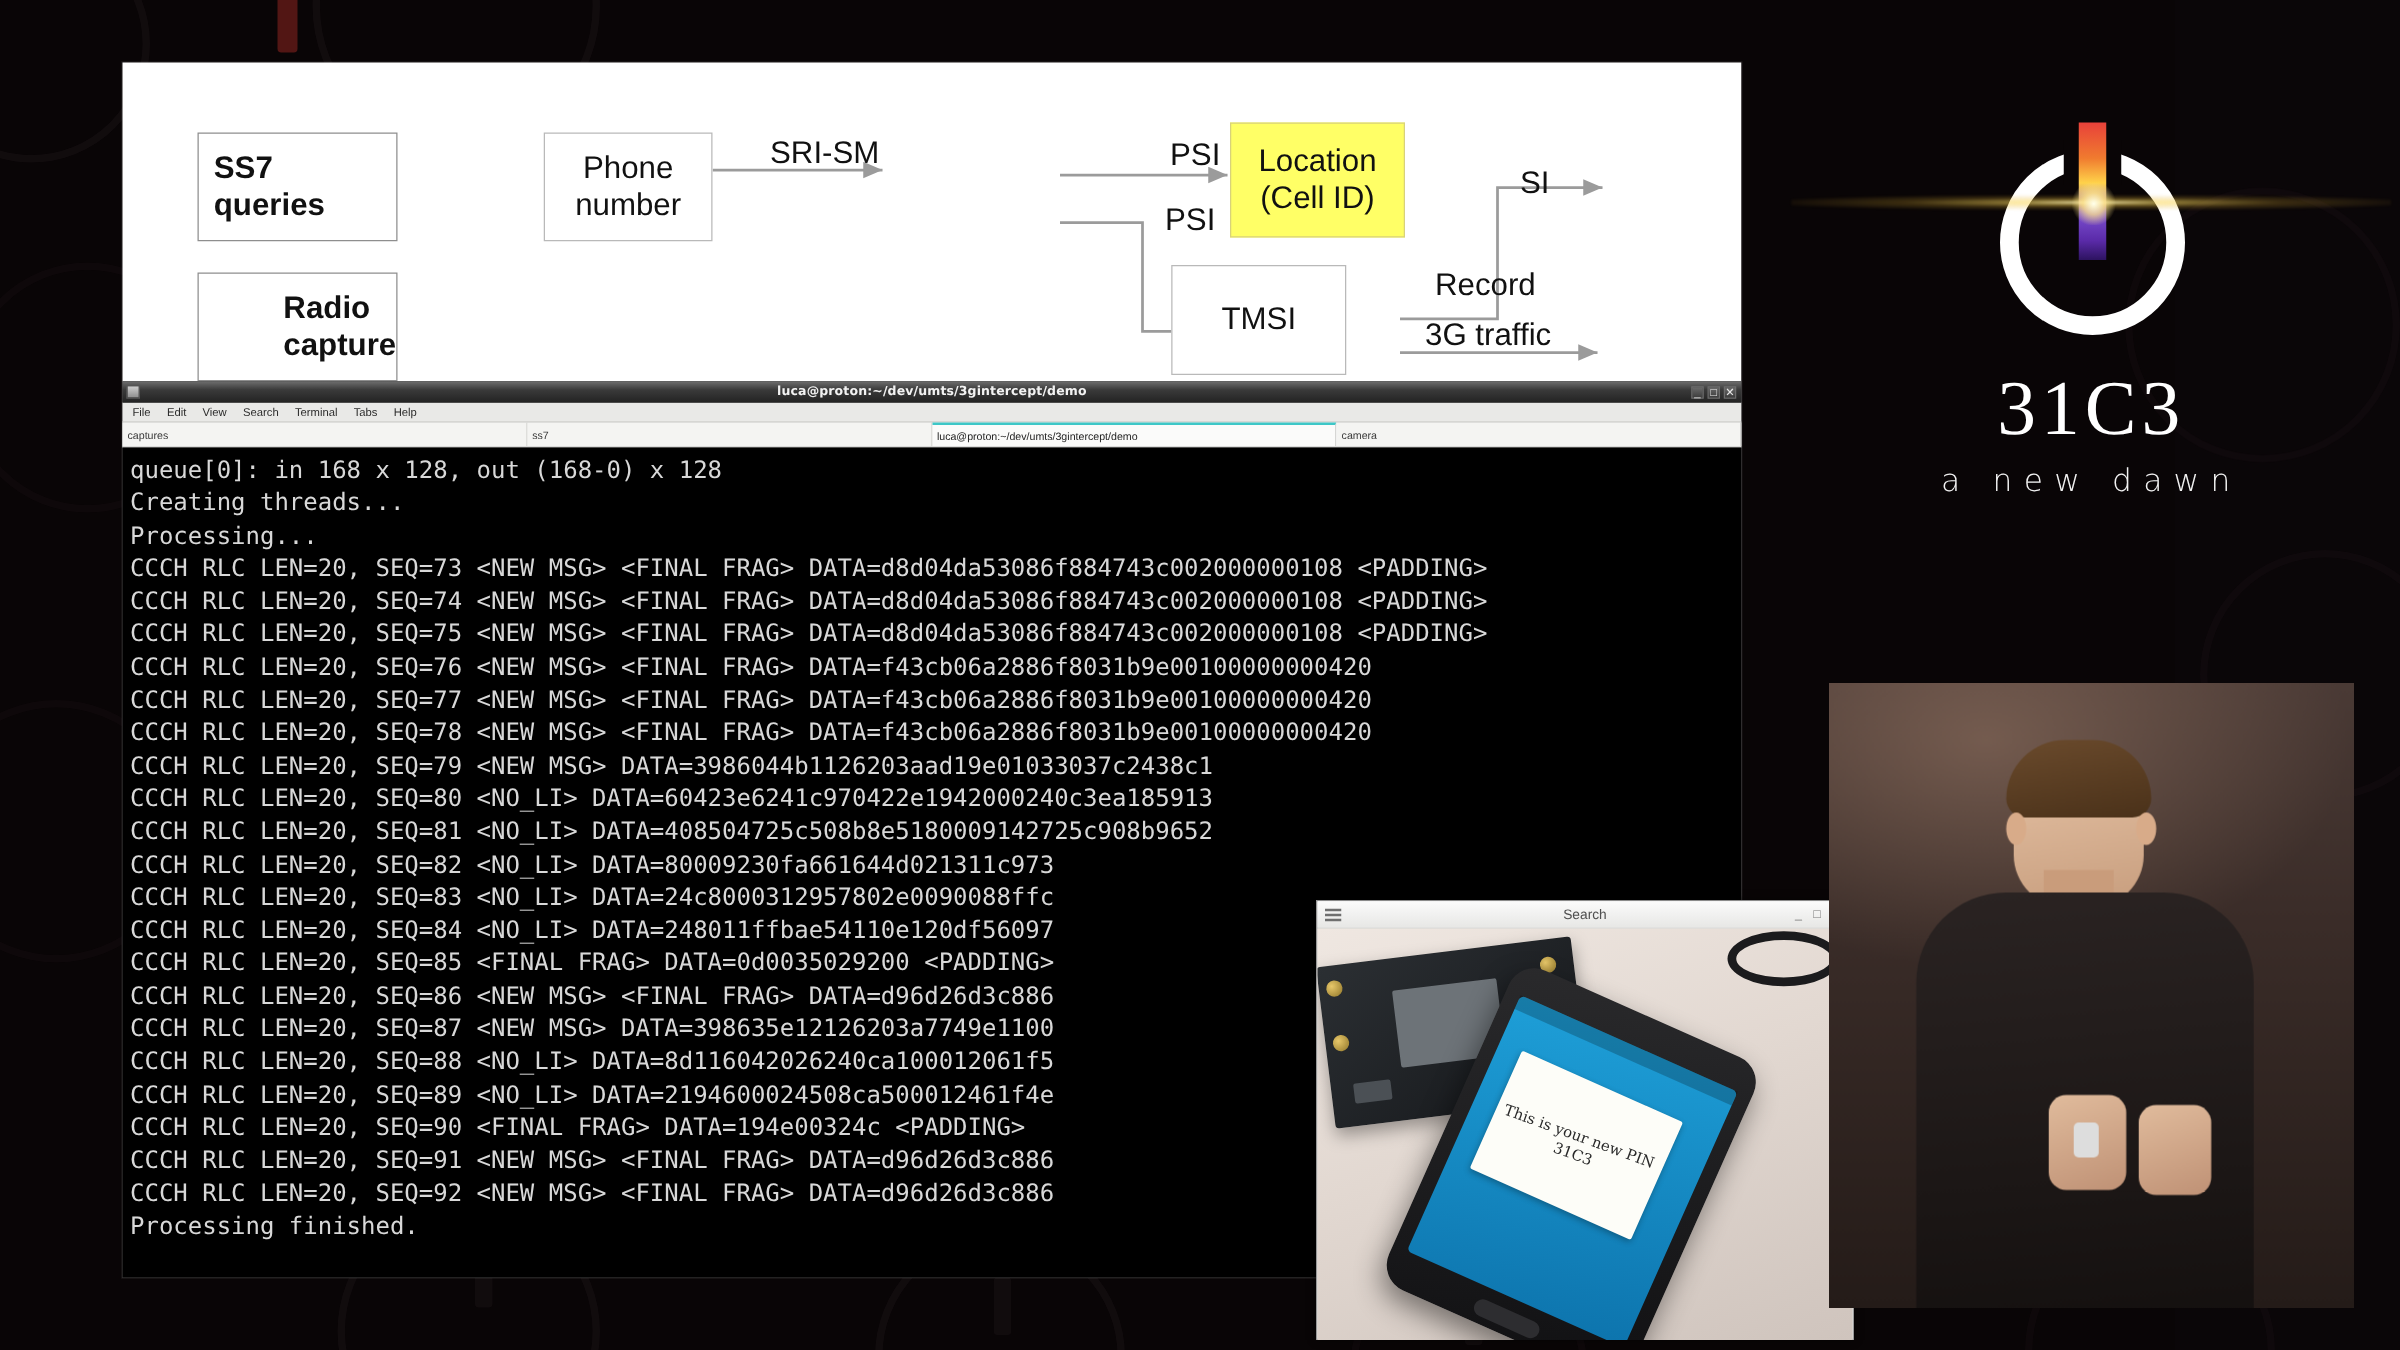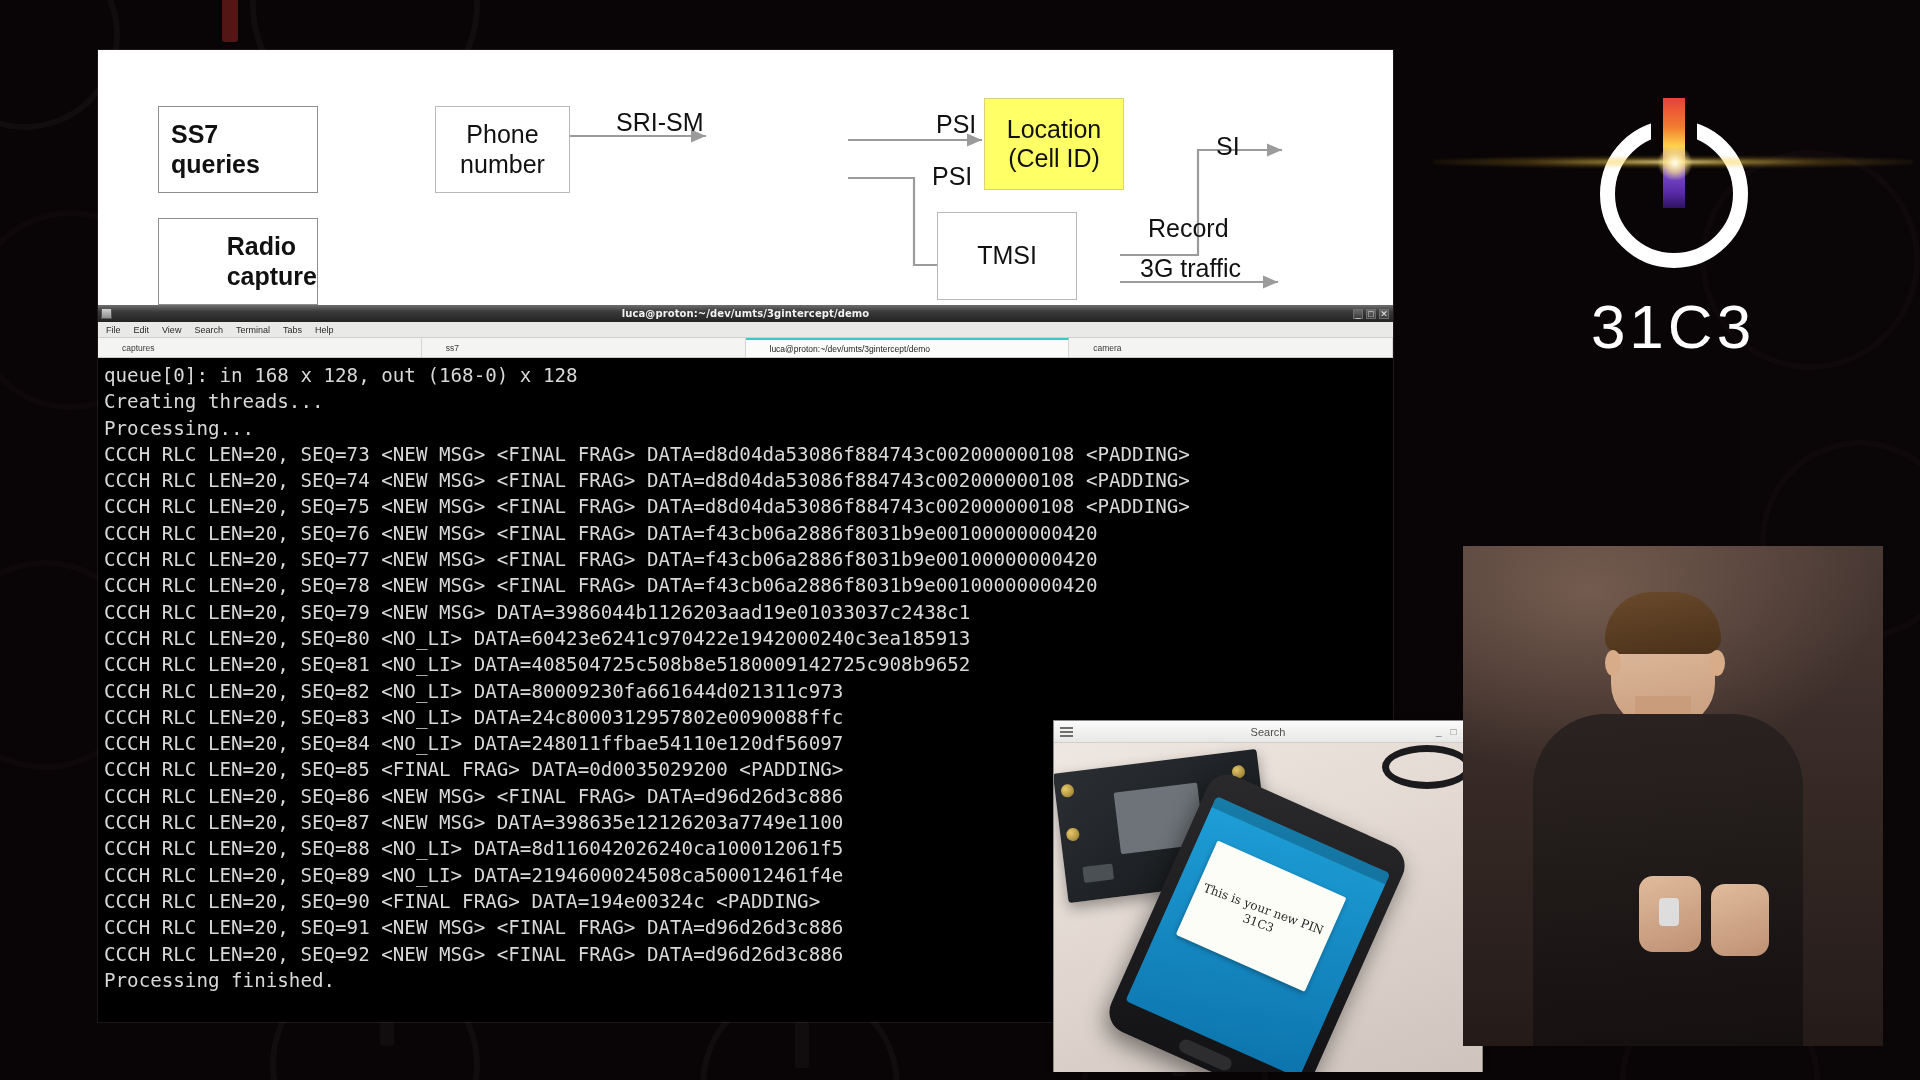--- a/index.html
+++ b/index.html
@@ -83,21 +83,21 @@
   #term-menubar {
     height: 16px; background: #e9e9e7; border-bottom: 1px solid #cfcfcd;
     display: flex; align-items: center; gap: 13px; padding-left: 8px;
   }
   #term-menubar .mi { font-size: 9px; color: #2b2b2b; font-family:"Liberation Sans",sans-serif; }
   #term-tabs {
     height: 20px; background: #efefed; display: flex; align-items: stretch;
     border-bottom: 1px solid #c9c9c7;
   }
   #term-tabs .tab {
-    flex: 1; display: flex; align-items: center; padding-left: 24px;
+    flex: 1; display: flex; align-items: center; padding-left: 4px;
     font-size: 8.5px; color: #3a3a3a; border-right: 1px solid #d6d6d4;
     background: #f4f4f2; overflow: hidden; white-space: nowrap;
   }
   #term-tabs .tab.active { background: #fbfbfa; border-top: 2px solid #3ec7c7; color:#1d1d1d; }
   #term-body {
     background: #000; color: #d8d8d8;
     font-family: "DejaVu Sans Mono", monospace;
     font-size: 19.2px; line-height: 26.3px;
     padding: 5px 0 0 6px;
     height: 664px; overflow: hidden; white-space: pre;
@@ -177,21 +177,21 @@
        rgba(230,180,50,.22) 45%, rgba(0,0,0,0) 80%);
     filter: blur(1px);
   }
   #flare-core {
     position:absolute; left: 84px; top: 56px; width: 36px; height: 34px;
     background: radial-gradient(circle, rgba(255,255,235,1) 0%,
        rgba(255,230,140,.75) 35%, rgba(0,0,0,0) 72%);
   }
   #logo-word {
     text-align:center; margin-top: 6px;
-    font-family: Liberation Sans, sans-serif;
+    font-family: Liberation Serif, serif;
     font-size: 62px; letter-spacing: 4px; color:#fff; font-weight: 300;
     line-height: 1;
   }
   #logo-tag {
     text-align:center; margin-top: 12px;
     font-family: "DejaVu Sans", sans-serif;
     font-size: 25px; letter-spacing: 9px; color: #f2f2f2; font-weight: 300;
   }
 
   
@@ -402,20 +402,21 @@
 
   <div id="logo-panel">
     <div id="power-wrap">
       <div id="power-ring"></div>
       <div id="power-ring-gap"></div>
       <div id="power-bar"></div>
       <div id="flare"></div>
       <div id="flare-core"></div>
     </div>
     <div id="logo-word">31C3</div>
+    <div id="logo-tag">a new dawn</div>
   </div>
 
   <div id="speaker">
     <div class="sp-wall"></div>
     <div class="sp-wall-light"></div>
     <div class="sp-head"></div>
     <div class="sp-hair"></div>
     <div class="sp-ear" style="left:142px;"></div>
     <div class="sp-ear" style="left:246px;"></div>
     <div class="sp-neck"></div>

